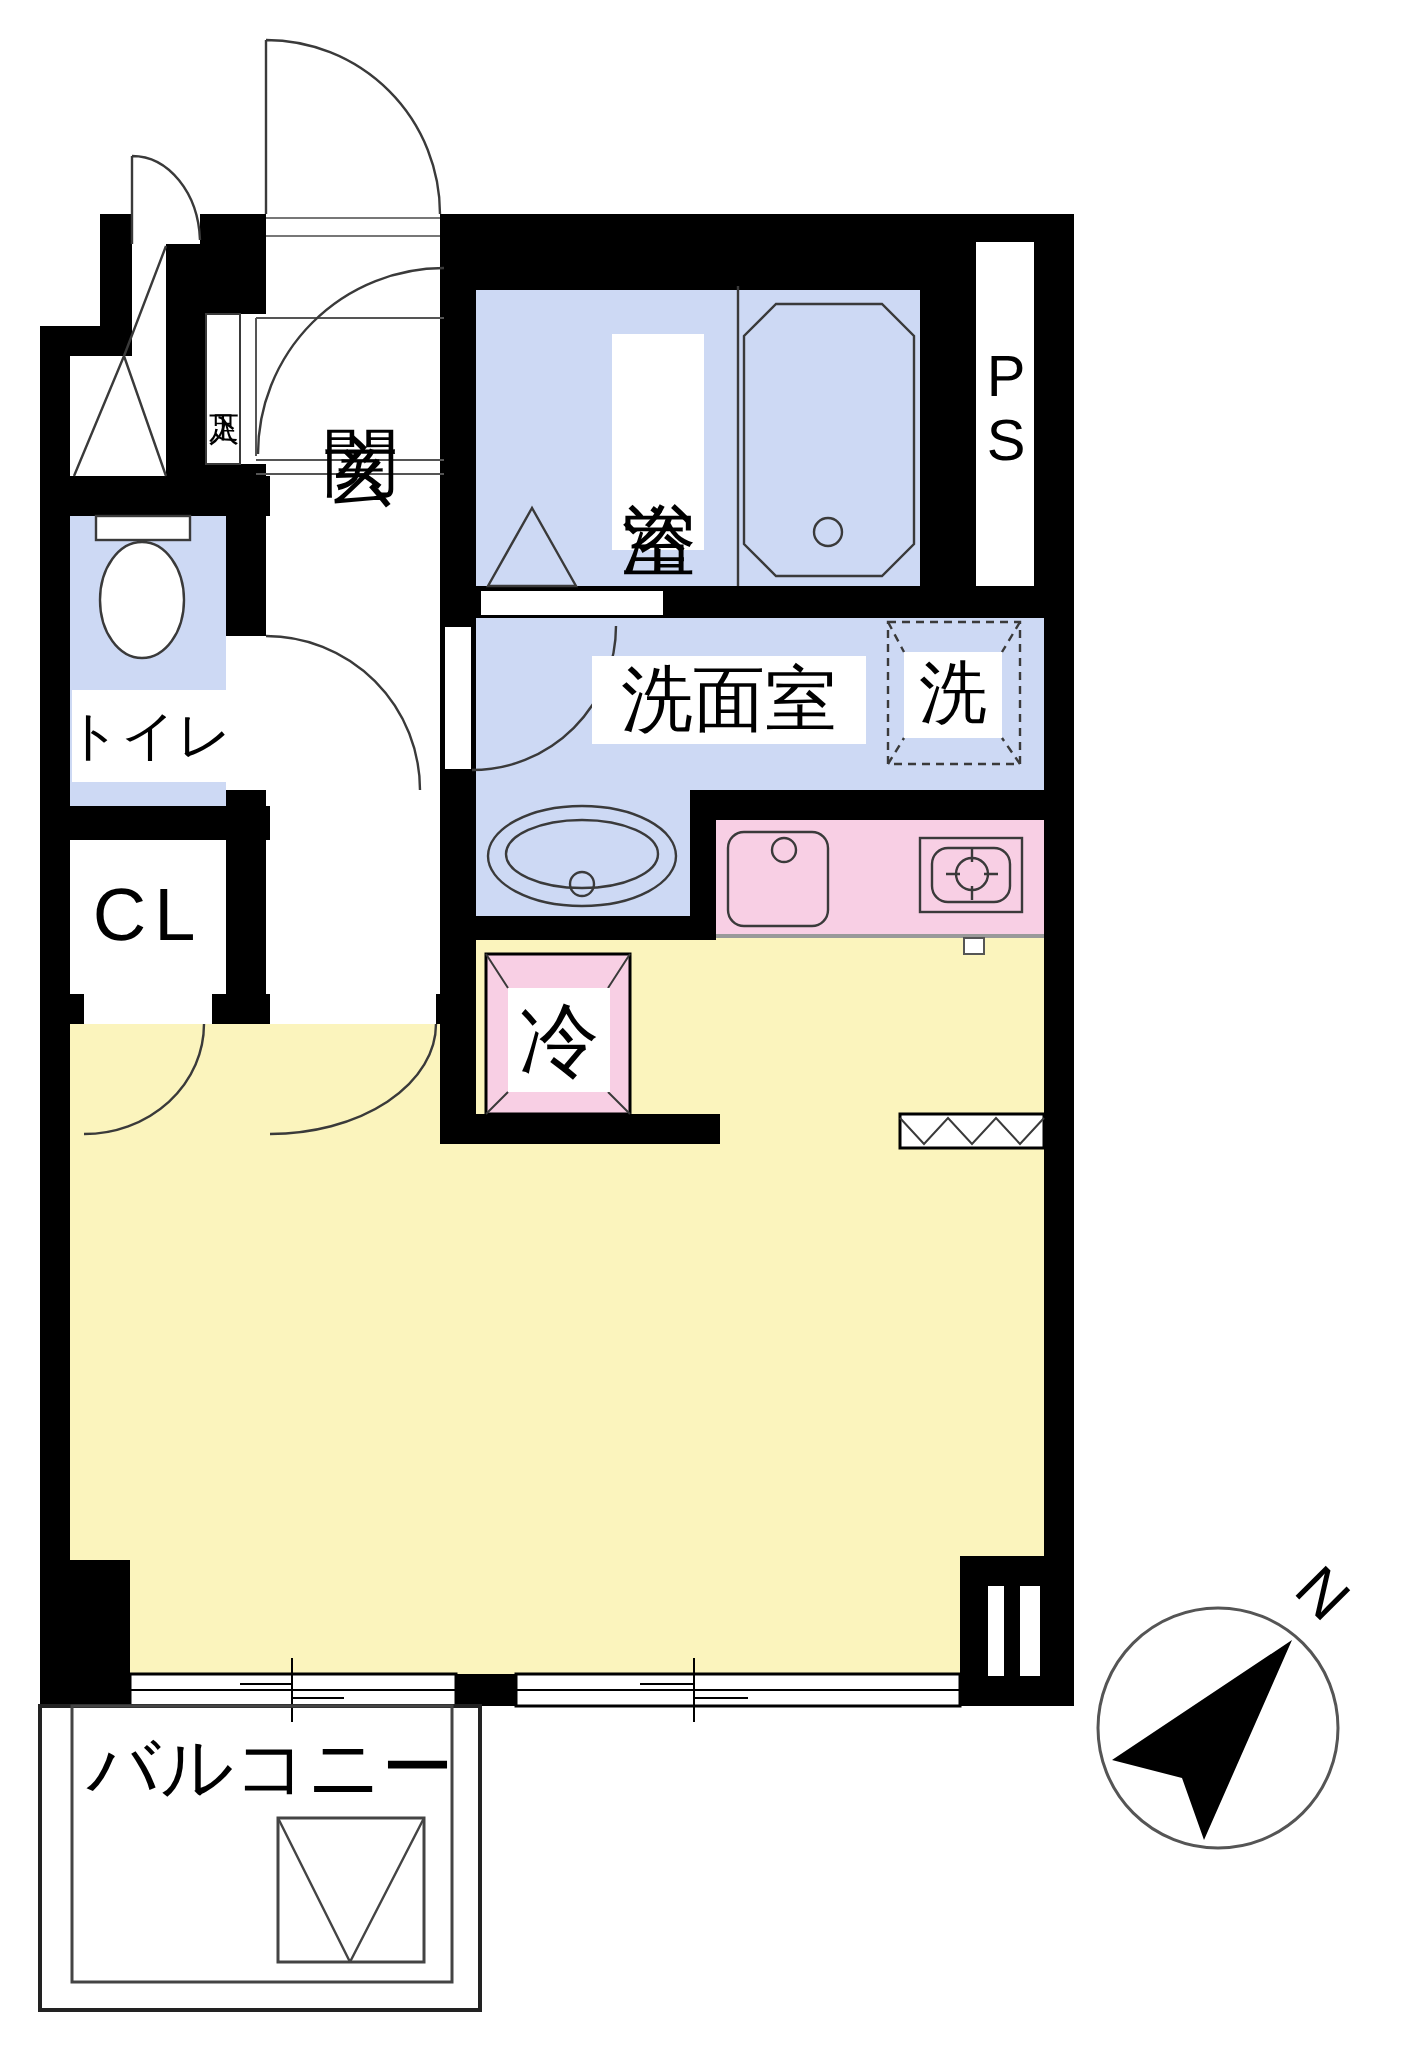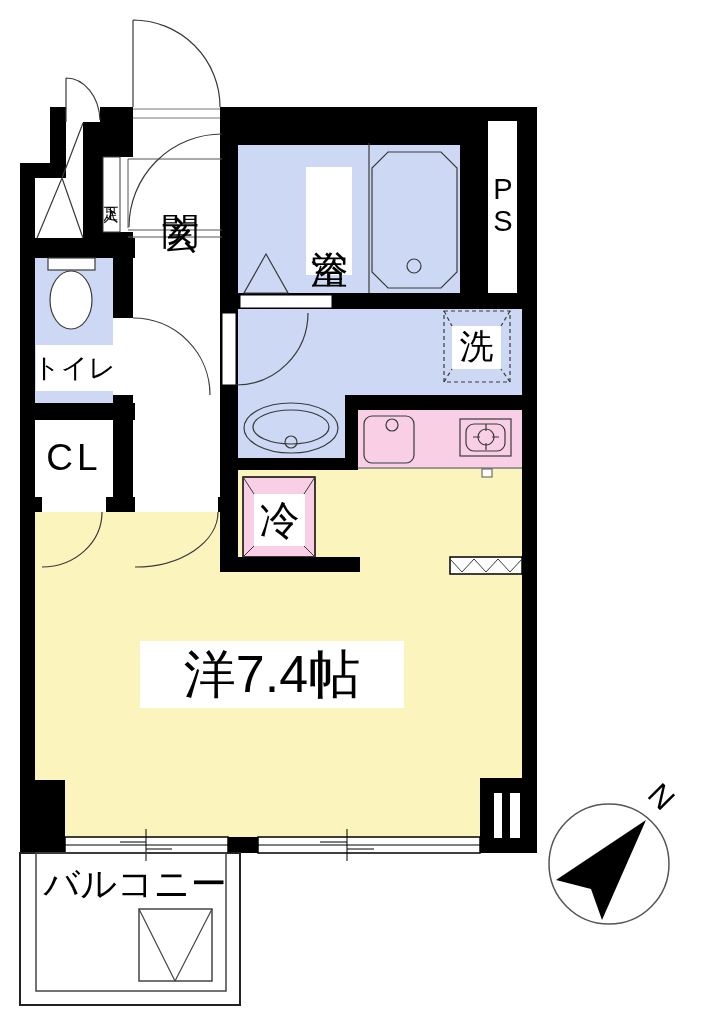--- a/index.html
+++ b/index.html
@@ -147,27 +147,27 @@
 </svg>
 
   <div class="label vert" style="left:159px;top:138px;width:42px;height:94px;font-size:37px;line-height:42px;">玄関</div>
 
   <div class="label vert" style="left:103px;top:162px;width:17px;height:66px;font-size:15px;line-height:17px;">下足入</div>
 
   <div class="label vert whitebox" style="left:306px;top:167px;width:46px;height:108px;font-size:37px;line-height:46px;">浴室</div>
 
   <div class="label vert upright" style="left:487px;top:157px;width:31px;height:96px;font-size:29px;line-height:31px;">PS</div>
 
+  <div class="label whitebox" style="left:296px;top:328px;width:137px;height:44px;font-size:36px;">洗面室</div>
 
   <div class="label" style="left:452px;top:325px;width:49px;height:44px;font-size:34px;">洗</div>
 
   <div class="label whitebox" style="left:36px;top:345px;width:77px;height:46px;font-size:27px;">トイレ</div>
 
   <div class="label" style="left:37px;top:436px;width:74px;height:44px;font-size:37px;letter-spacing:4px;">CL</div>
 
   <div class="label" style="left:253px;top:493px;width:53px;height:54px;font-size:40px;">冷</div>
 
-  <div class="label whitebox" style="left:140px;top:641px;width:264px;height:67px;font-size:52px;">洋7.4帖</div>
 
   <div class="label" style="left:44px;top:866px;width:182px;height:36px;font-size:36px;">バルコニー</div>
 
   <div class="label" style="left:645px;top:779px;width:32px;height:36px;font-size:31px;transform:rotate(45deg);">N</div>
 </div>
 
 </body></html>

